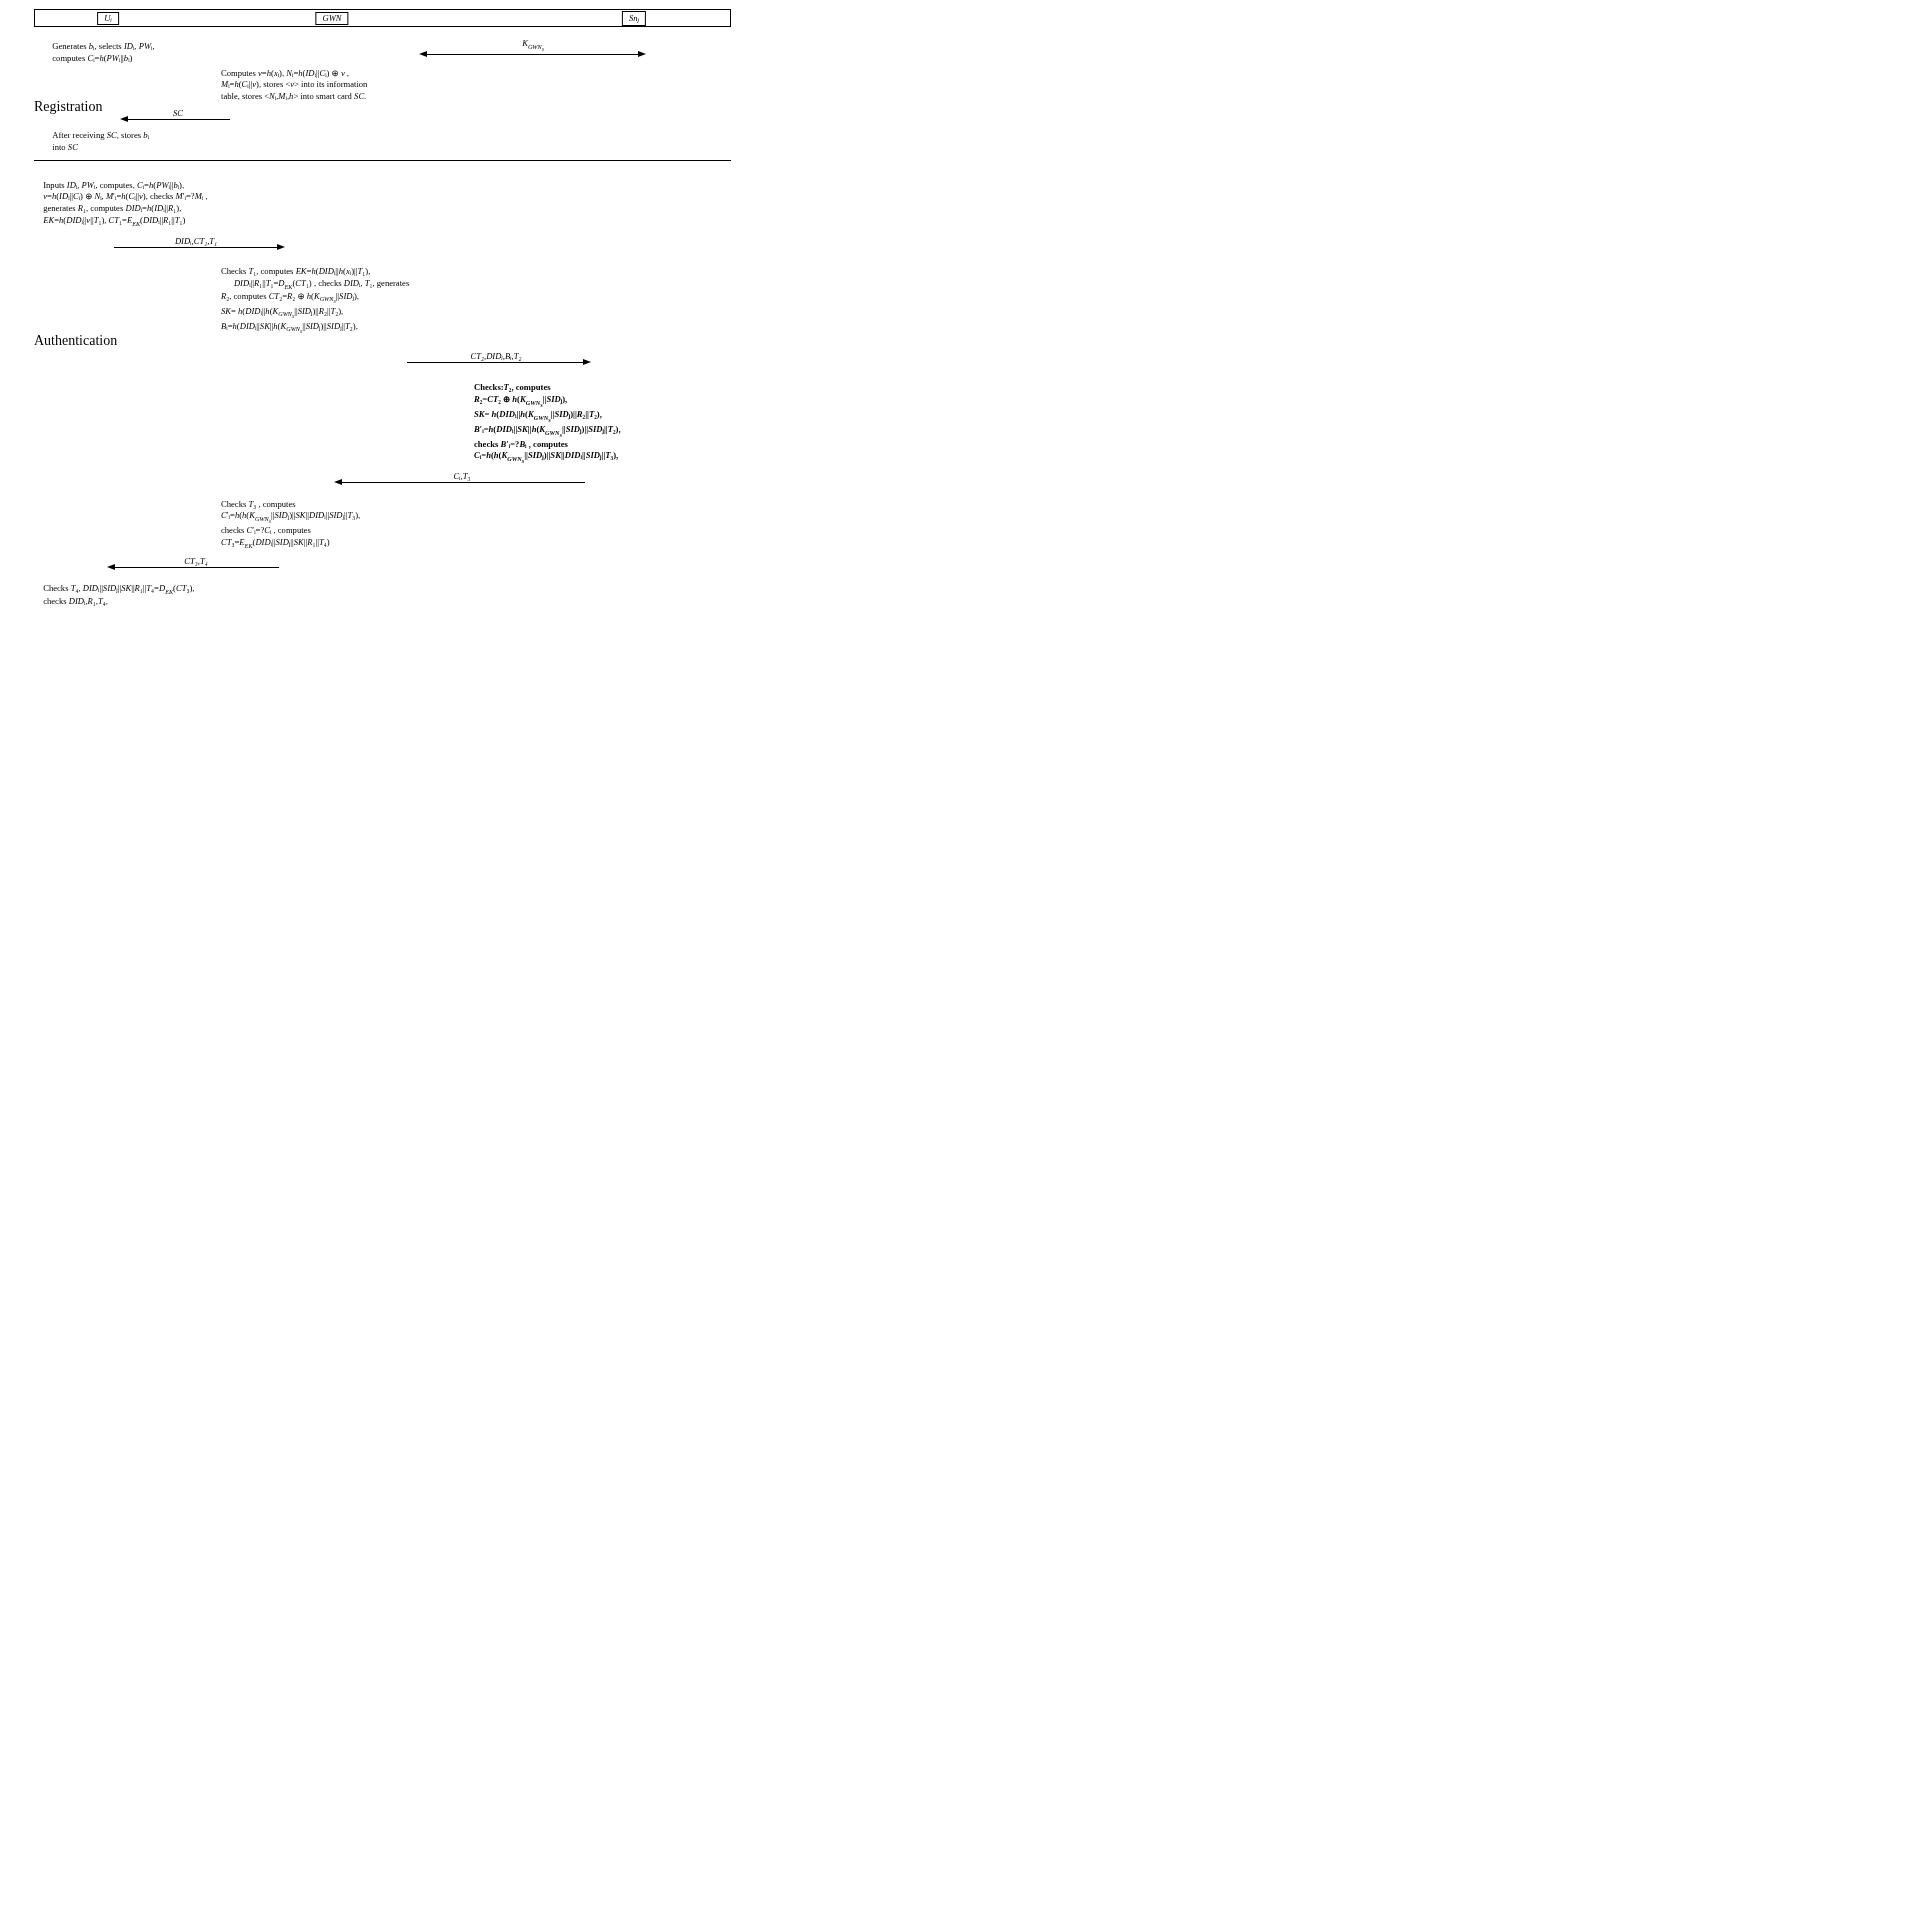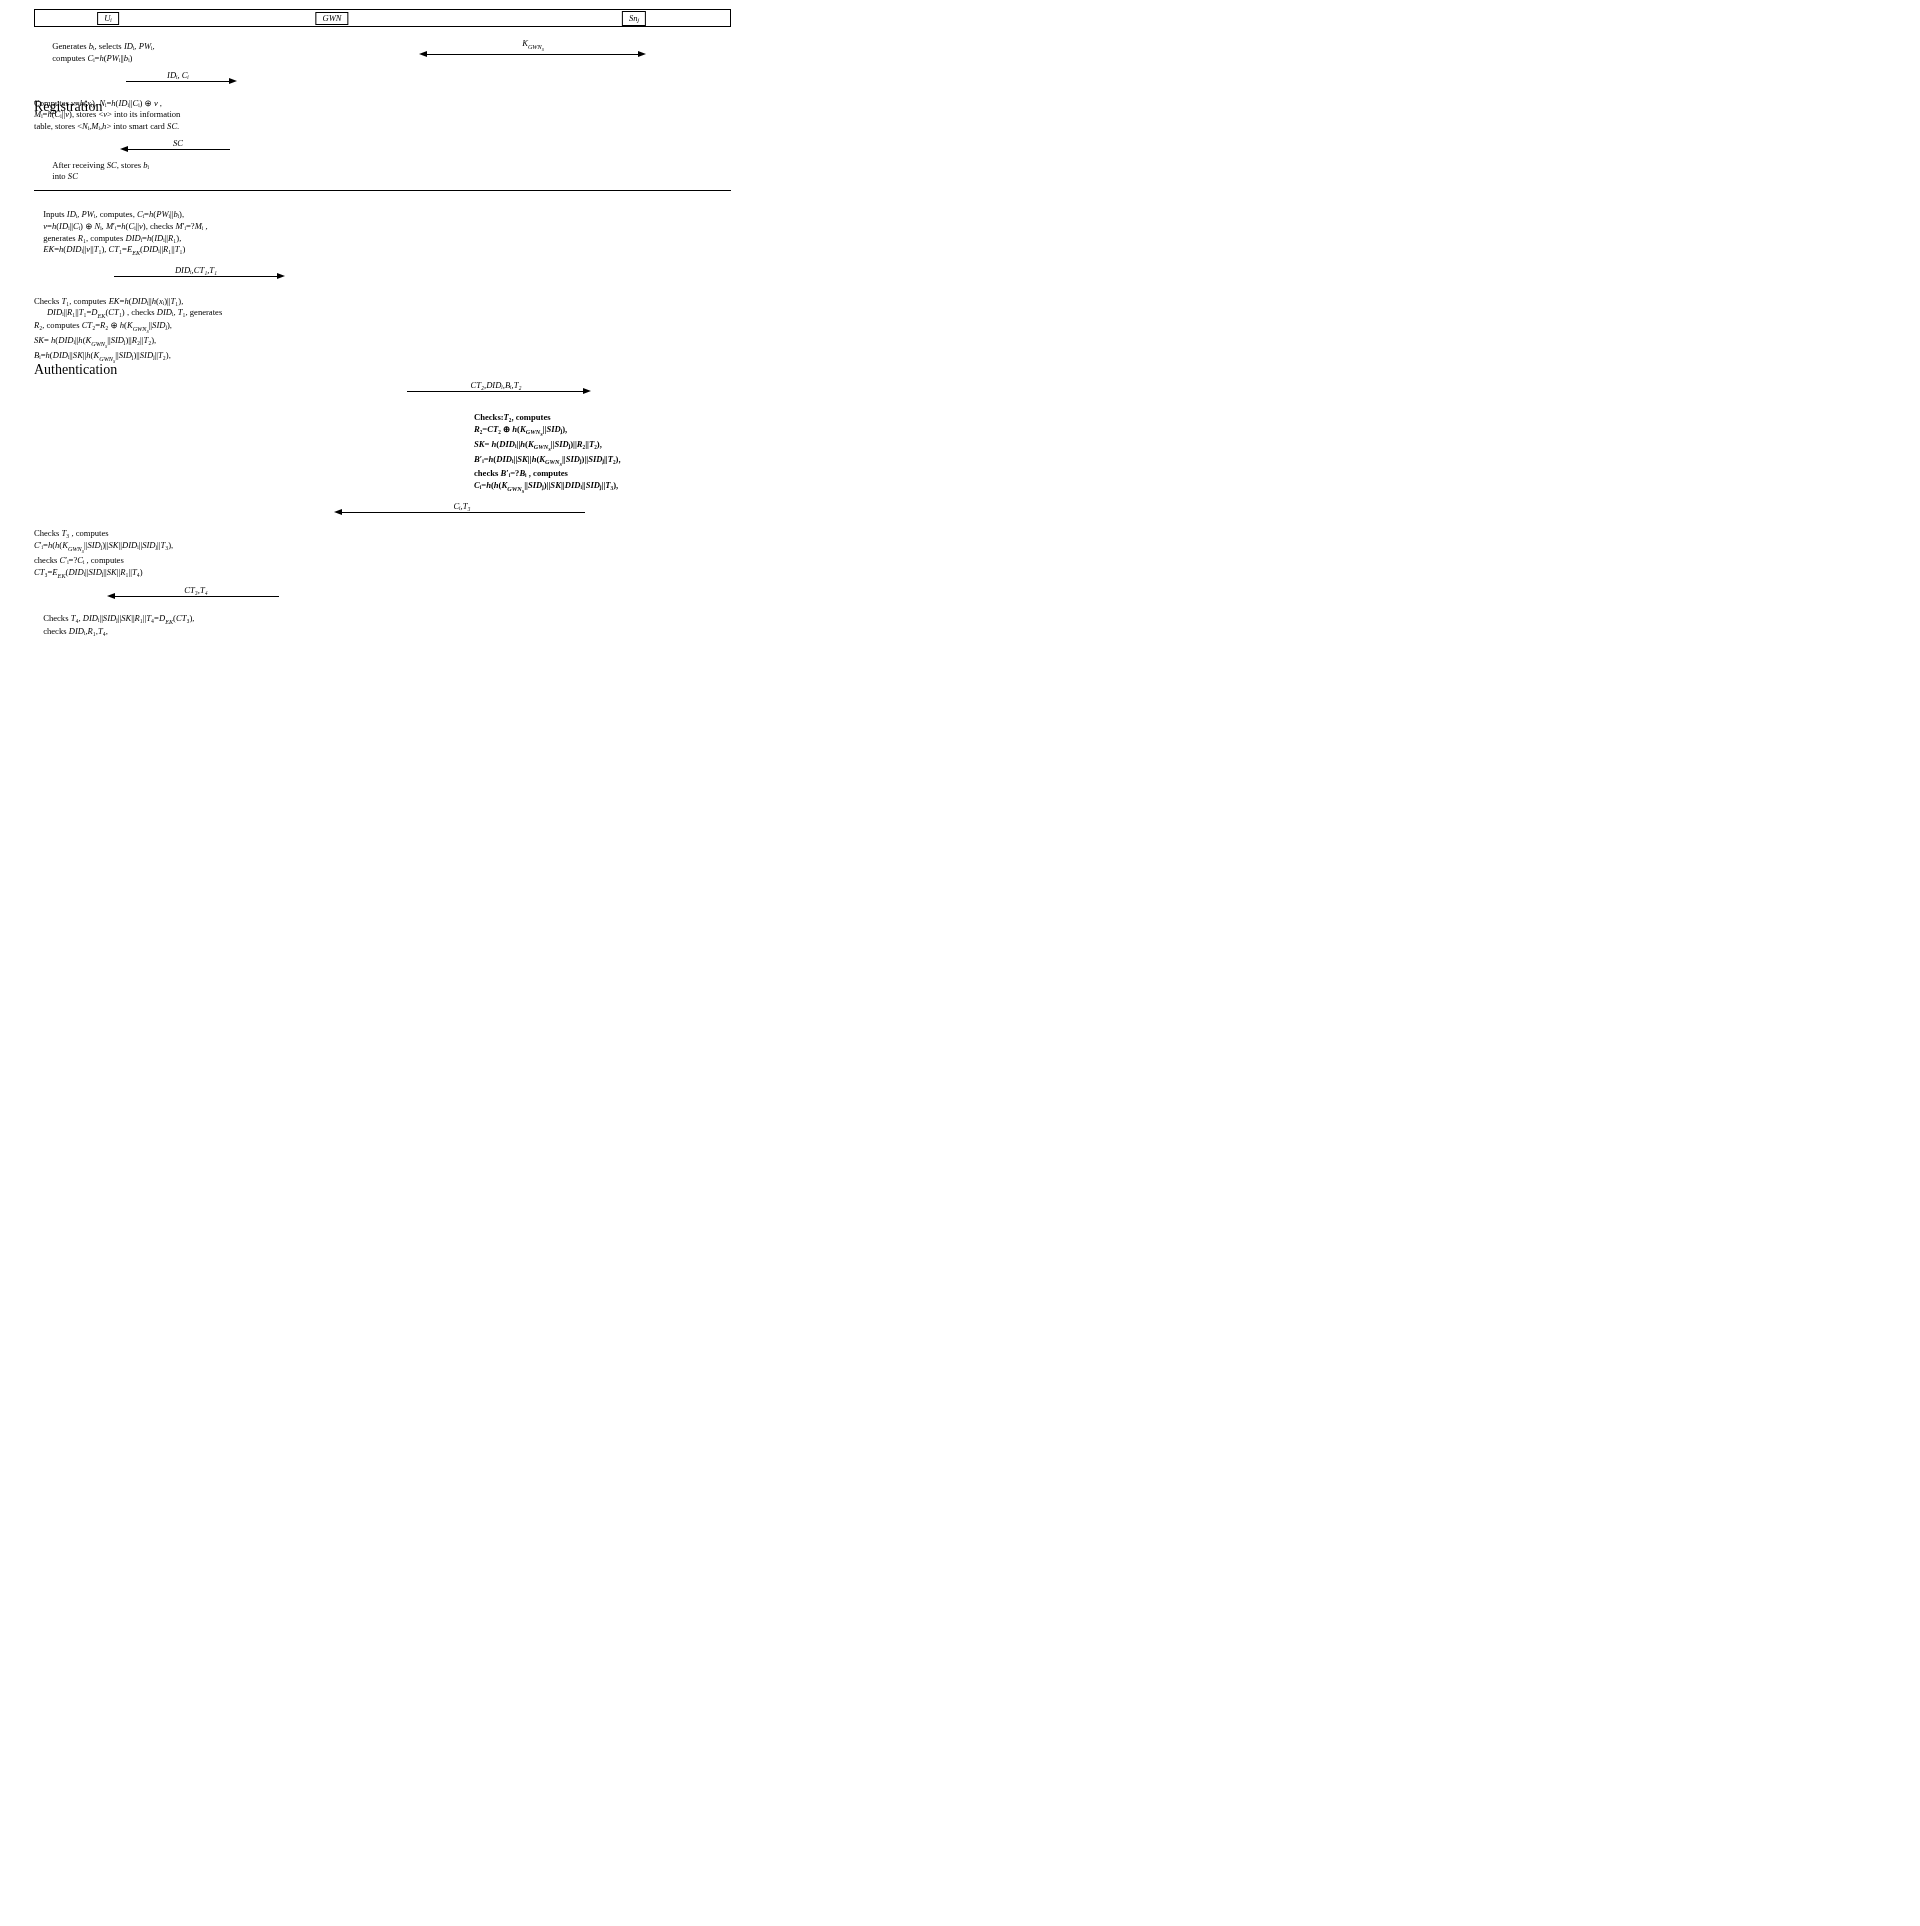--- a/index.html
+++ b/index.html
@@ -62,21 +62,21 @@
       transform: translate(-50%, -115%);
       font-style: italic;
       white-space: nowrap;
     }
     .block {
       position: relative;
       margin: 3.7px 0;
       line-height: 1.35;
     }
     .col-left   { margin-left: 18.3px; max-width: 263px; }
-    .col-mid    { max-width: 324px; }
+    .col-mid    { margin-left: 187px; max-width: 324px; }
     .col-right  { margin-left: 440px; max-width: 263px; font-weight: bold; }
     .phase-label {
       position: absolute;
       left: 0;
       font-size: 14px;
     }
     .hr {
       border: none;
       border-top: 0.6px solid #000;
       margin: 7.3px 0 18.3px 0;
@@ -106,25 +106,20 @@
     <div>computes <span class="it">C</span>ᵢ=<span class="it">h</span>(<span class="it">PW</span>ᵢ||<span class="it">b</span>ᵢ)</div>
   </div>
 
   <div class="arrow-wrap" style="position:absolute; top:0; left:0; right:0;">
     <div class="arrow" style="left:391px; width:214px;"></div>
     <div class="arrow-head-l" style="left:385px;"></div>
     <div class="arrow-head-r" style="left:604px;"></div>
     <div class="arrow-label" style="left:499px; top:50%"><span class="it"><span class="it">K</span><span class="sub"><span class="it">GWN</span><span class="sub">S</span></span></span></div>
   </div>
 
-  <div class="arrow-wrap">
-    <div class="arrow" style="left:92px; width:104px;"></div>
-    <div class="arrow-head-r" style="left:195px;"></div>
-    <div class="arrow-label" style="left:144px; top:50%"><span class="it"><span class="it">ID</span>ᵢ, <span class="it">C</span>ᵢ</span></div>
-  </div>
 
   <div class="phase-label" style="top:58px">
     <span>Registration</span>
   </div>
 
   <div class="block col-mid">
     <div>Computes <span class="it">v</span>=<span class="it">h</span>(<span class="it">x</span>ᵢ), <span class="it">N</span>ᵢ=<span class="it">h</span>(<span class="it">ID</span>ᵢ||<span class="it">C</span>ᵢ) ⊕ <span class="it">v</span> ,</div>
     <div><span class="it">M</span>ᵢ=<span class="it">h</span>(<span class="it">C</span>ᵢ||<span class="it">v</span>), stores &lt;<span class="it">v</span>&gt; into its information</div>
     <div>table, stores &lt;<span class="it">N</span>ᵢ,<span class="it">M</span>ᵢ,<span class="it">h</span>&gt; into smart card <span class="it">SC</span>.</div>
   </div>

